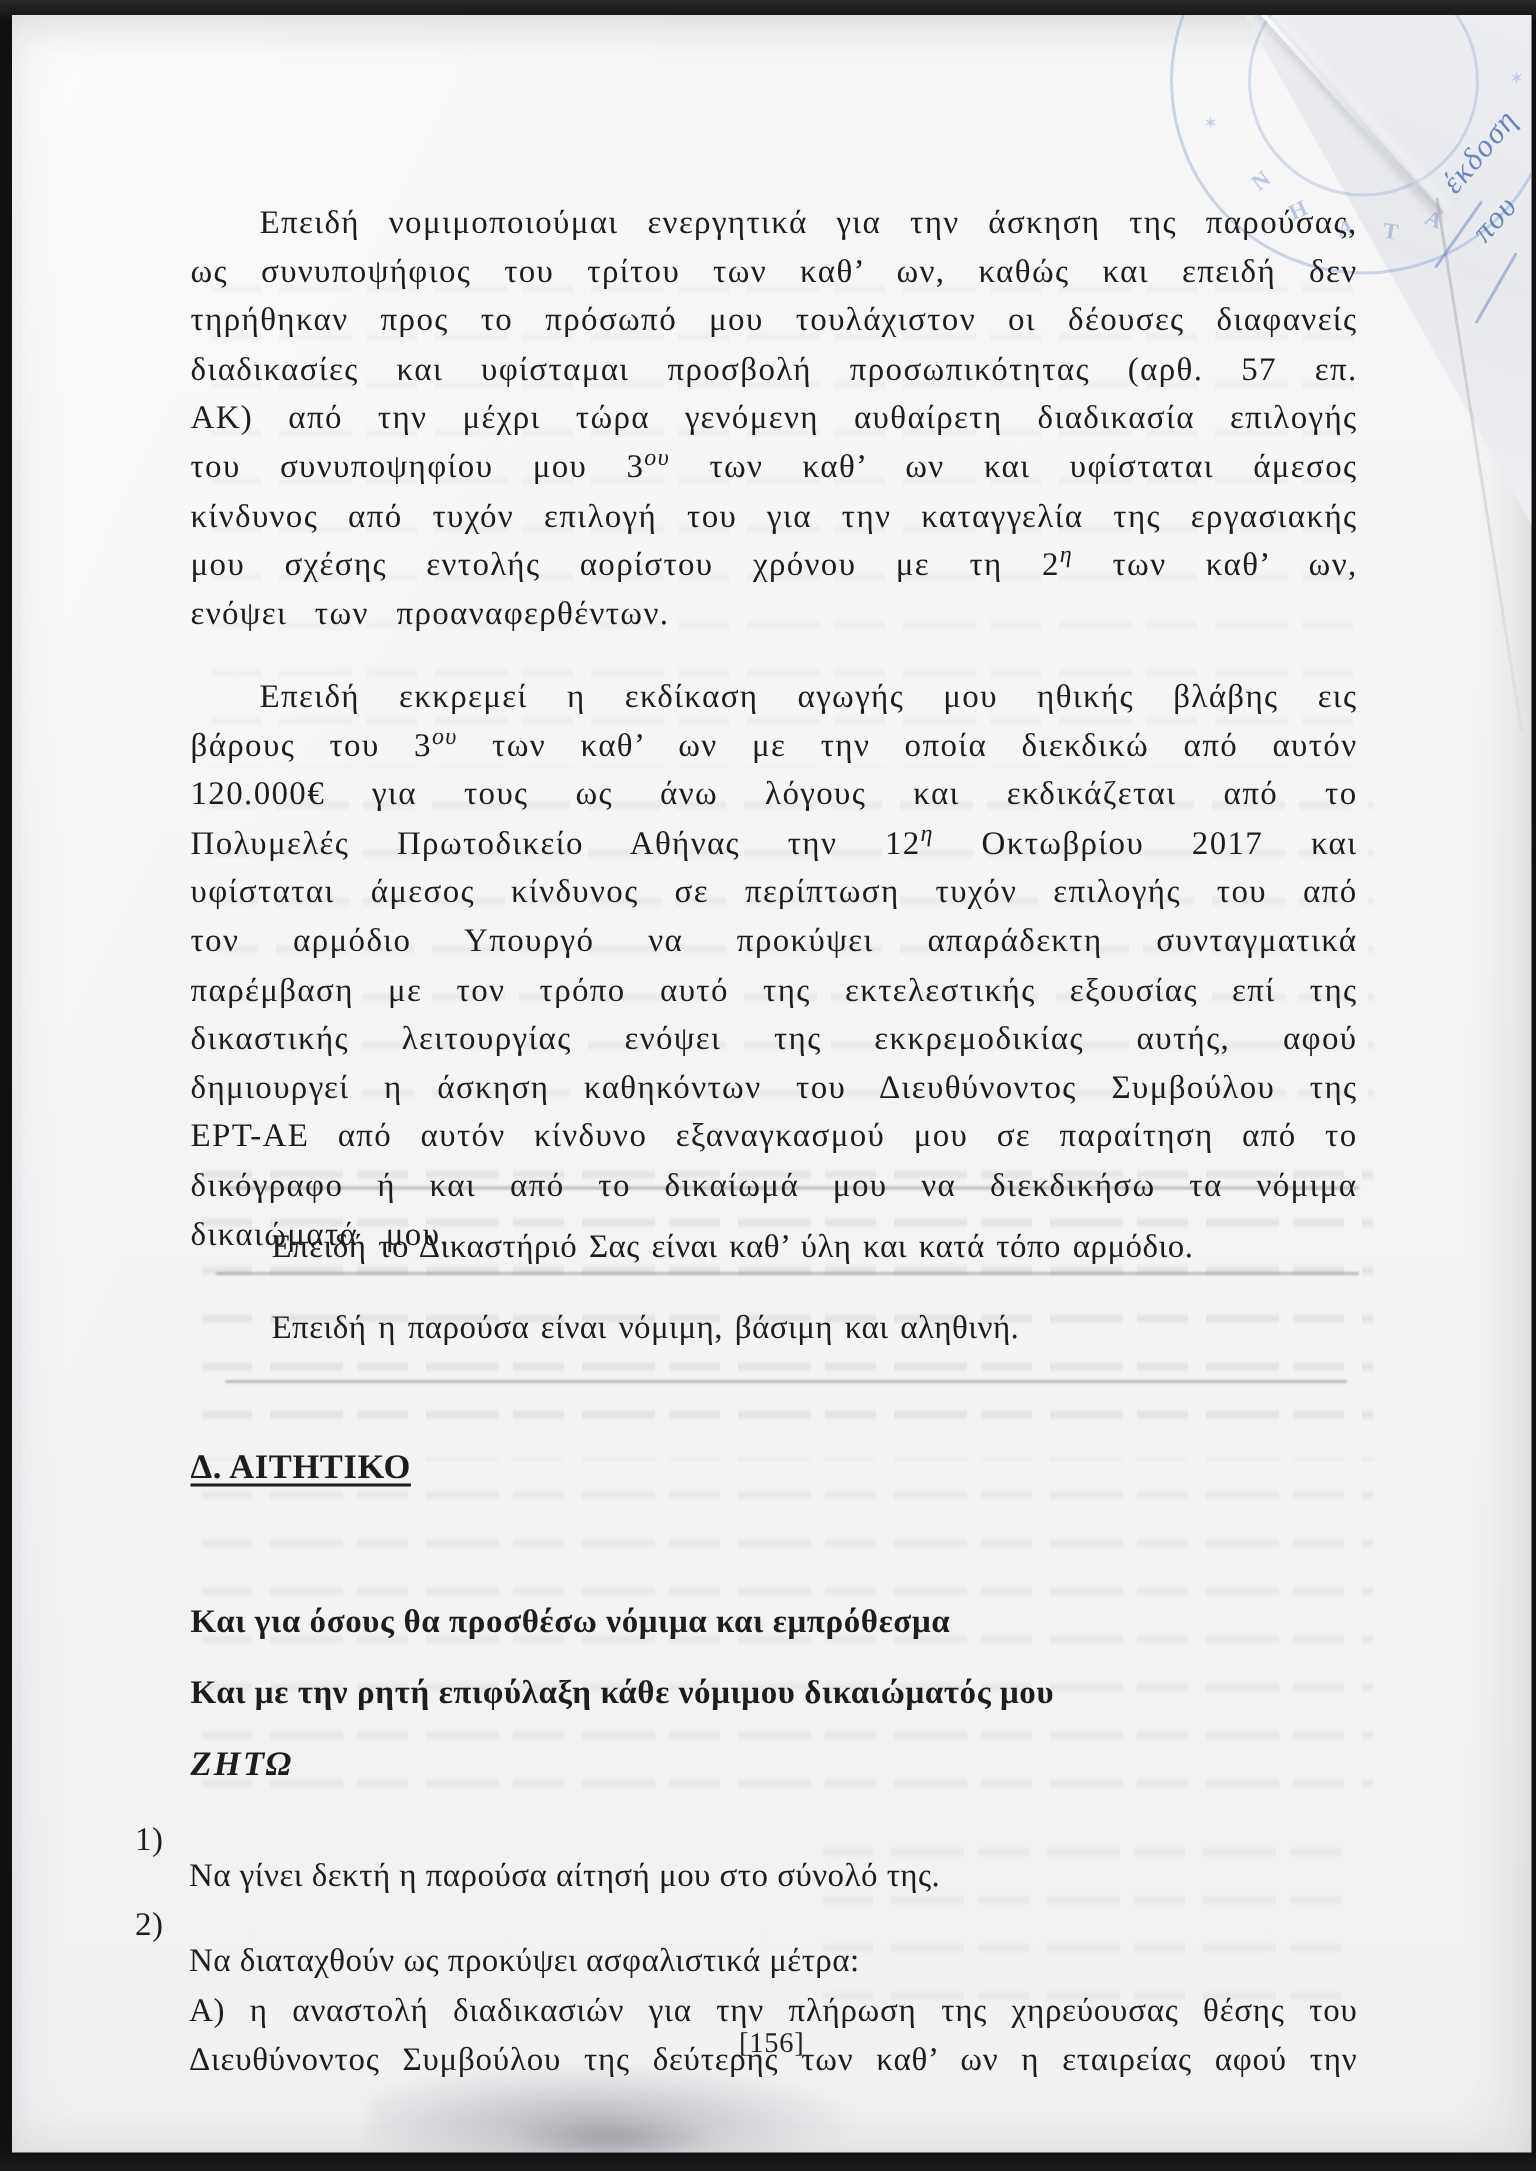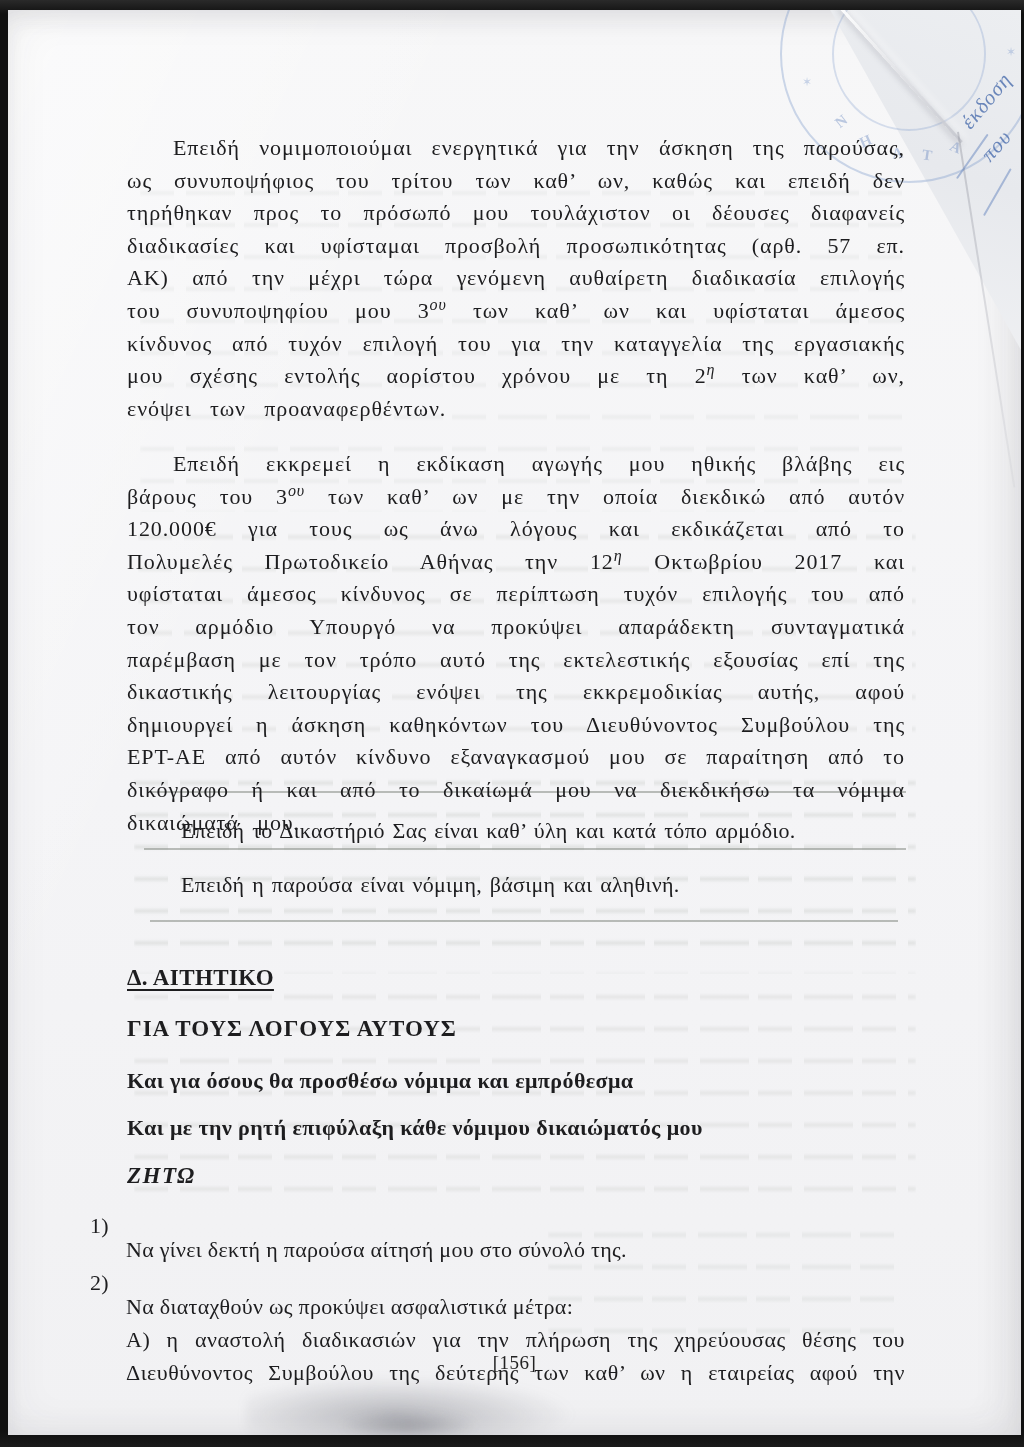--- a/index.html
+++ b/index.html
@@ -153,21 +153,20 @@
     <div class="bleed-underline u1"></div>
     <div class="bleed-underline u2"></div>
     <div class="bleed-underline u3"></div>
 
     <div class="tblock just p1">Επειδή νομιμοποιούμαι ενεργητικά για την άσκηση της παρούσας, ως συνυποψήφιος του τρίτου των καθ’ ων, καθώς και επειδή δεν τηρήθηκαν προς το πρόσωπό μου τουλάχιστον οι δέουσες διαφανείς διαδικασίες και υφίσταμαι προσβολή προσωπικότητας (αρθ. 57 επ. ΑΚ) από την μέχρι τώρα γενόμενη αυθαίρετη διαδικασία επιλογής του συνυποψηφίου μου 3<sup>ου</sup> των καθ’ ων και υφίσταται άμεσος κίνδυνος από τυχόν επιλογή του για την καταγγελία της εργασιακής μου σχέσης εντολής αορίστου χρόνου με τη 2<sup>η</sup> των καθ’ ων, ενόψει των προαναφερθέντων.</div>
     <div class="tblock just p2">Επειδή εκκρεμεί η εκδίκαση αγωγής μου ηθικής βλάβης εις βάρους του 3<sup>ου</sup> των καθ’ ων με την οποία διεκδικώ από αυτόν 120.000€ για τους ως άνω λόγους και εκδικάζεται από το Πολυμελές Πρωτοδικείο Αθήνας την 12<sup>η</sup> Οκτωβρίου 2017 και υφίσταται άμεσος κίνδυνος σε περίπτωση τυχόν επιλογής του από τον αρμόδιο Υπουργό να προκύψει απαράδεκτη συνταγματικά παρέμβαση με τον τρόπο αυτό της εκτελεστικής εξουσίας επί της δικαστικής λειτουργίας ενόψει της εκκρεμοδικίας αυτής, αφού δημιουργεί η άσκηση καθηκόντων του Διευθύνοντος Συμβούλου της ΕΡΤ-ΑΕ από αυτόν κίνδυνο εξαναγκασμού μου σε παραίτηση από το δικόγραφο ή και από το δικαίωμά μου να διεκδικήσω τα νόμιμα δικαιώματά μου.</div>
     <div class="tblock oneline s2">Επειδή η παρούσα είναι νόμιμη, βάσιμη και αληθινή.</div>
     <div class="tblock oneline s1">Επειδή το Δικαστήριό Σας είναι καθ’ ύλη και κατά τόπο αρμόδιο.</div>
 
     <div class="heading h-aitetiko">Δ. ΑΙΤΗΤΙΚΟ</div>
-    <div class="heading h-reasons">ΓΙΑ ΤΟΥΣ ΛΟΓΟΥΣ ΑΥΤΟΥΣ</div>
     <div class="heading h-add2">Και με την ρητή επιφύλαξη κάθε νόμιμου δικαιώματός μου</div>
     <div class="heading h-add1">Και για όσους θα προσθέσω νόμιμα και εμπρόθεσμα</div>
     <div class="heading h-zito">ΖΗΤΩ</div>
 
     <div class="list">
       <div class="li">
         <span class="marker">1)</span>
         <span class="txt">Να γίνει δεκτή η παρούσα αίτησή μου στο σύνολό της.</span>
       </div>
       <div class="li">

